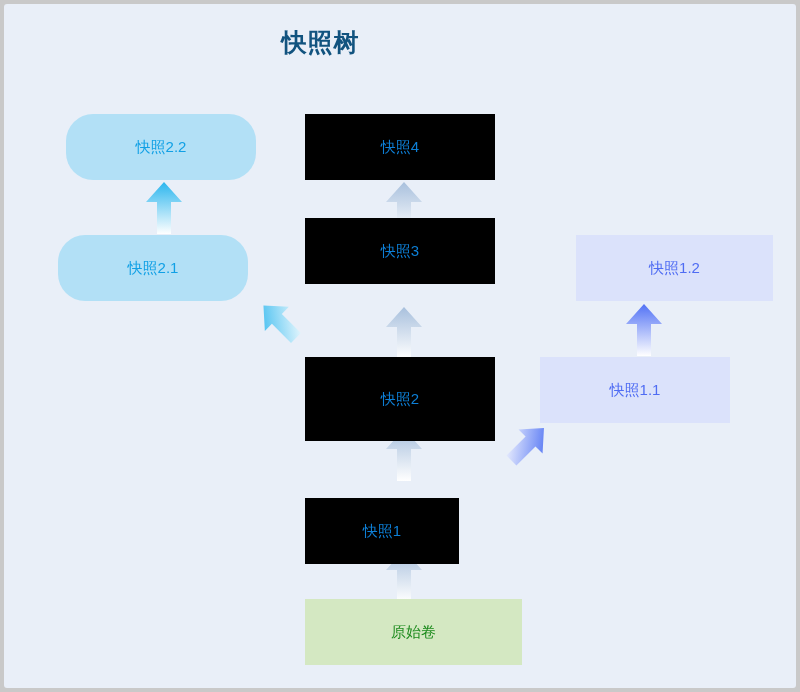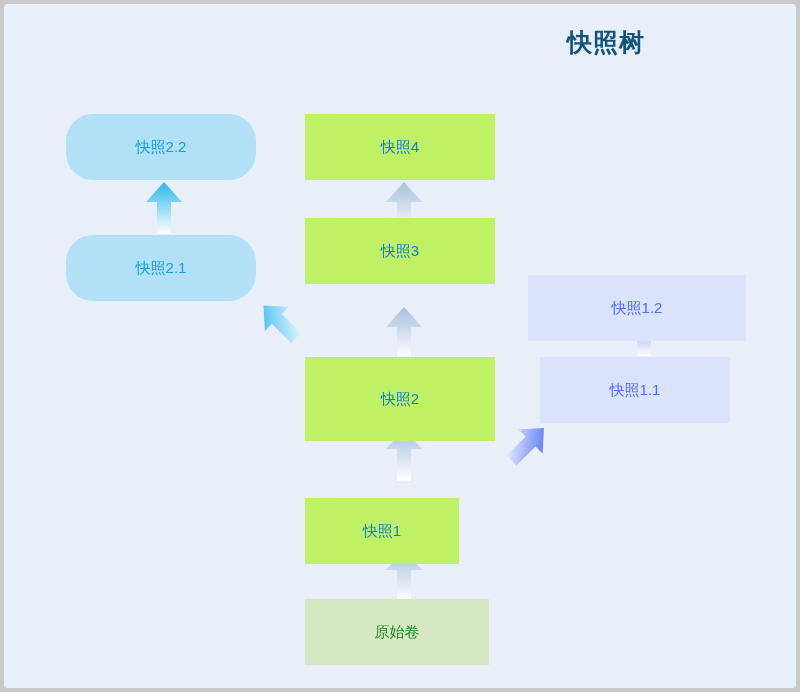--- a/index.html
+++ b/index.html
@@ -12,38 +12,38 @@
   #canvas{
     position:absolute;
     left:4px;top:4px;
     width:792px;height:684px;
     background:#e9eff8;
     border-radius:3px;
     overflow:hidden;
   }
   #title{
     position:absolute;
-    left:8px;top:22px;width:633px;
-    text-align:right;
+    left:0;top:22px;width:633px;
+    text-align:center;
     font-size:25px;
     font-weight:bold;
     color:#11537f;
     letter-spacing:1px;
   }
   .node{
     position:absolute;
     display:flex;
     align-items:center;
     justify-content:center;
     font-size:15px;
     box-sizing:border-box;
   }
   
   .n-cyan   {background:#b2e0f6;color:#11a0e5;border-radius:27px;}
-  .n-steel  {background:#bef264;color:#0d7fd6;}
+  .n-steel  {background:#000000;color:#0d7fd6;}
   .n-lav    {background:#dbe2fb;color:#4f6cf3;}
   .n-green  {background:#d4e8c2;color:#1c8a1c;}
 
   
   .arrow{position:absolute;}
   .arrow svg{display:block;}
 </style>
 </head>
 <body>
 
@@ -148,45 +148,45 @@
       <g transform="rotate(45 26 26)">
         <polygon points="26,2 43,21 33,21 33,48 19,48 19,21 9,21" fill="url(#gLavDiag)"></polygon>
       </g>
     </svg>
   </div>
 
   <div class="node n-cyan" style="left:62px;top:110px;width:190px;height:66px;">
     <span>快照2.2</span>
   </div>
 
-  <div class="node n-cyan" style="left:62px;top:231px;width:190px;height:66px;">
+  <div class="node n-cyan" style="left:54px;top:231px;width:190px;height:66px;">
     <span>快照2.1</span>
   </div>
 
   <div class="node n-steel" style="left:301px;top:110px;width:190px;height:66px;">
     <span>快照4</span>
   </div>
 
   <div class="node n-steel" style="left:301px;top:214px;width:190px;height:66px;">
     <span>快照3</span>
   </div>
 
   <div class="node n-steel" style="left:301px;top:353px;width:190px;height:84px;">
     <span>快照2</span>
   </div>
 
   <div class="node n-steel" style="left:301px;top:494px;width:154px;height:66px;">
     <span>快照1</span>
   </div>
 
-  <div class="node n-green" style="left:301px;top:595px;width:184px;height:66px;">
+  <div class="node n-green" style="left:301px;top:595px;width:217px;height:66px;">
     <span>原始卷</span>
   </div>
 
-  <div class="node n-lav" style="left:524px;top:231px;width:218px;height:66px;margin-top:40px;">
+  <div class="node n-lav" style="left:572px;top:231px;width:197px;height:66px;">
     <span>快照1.2</span>
   </div>
 
   <div class="node n-lav" style="left:536px;top:353px;width:190px;height:66px;">
     <span>快照1.1</span>
   </div>
 
 </div>
 
 </body></html>

